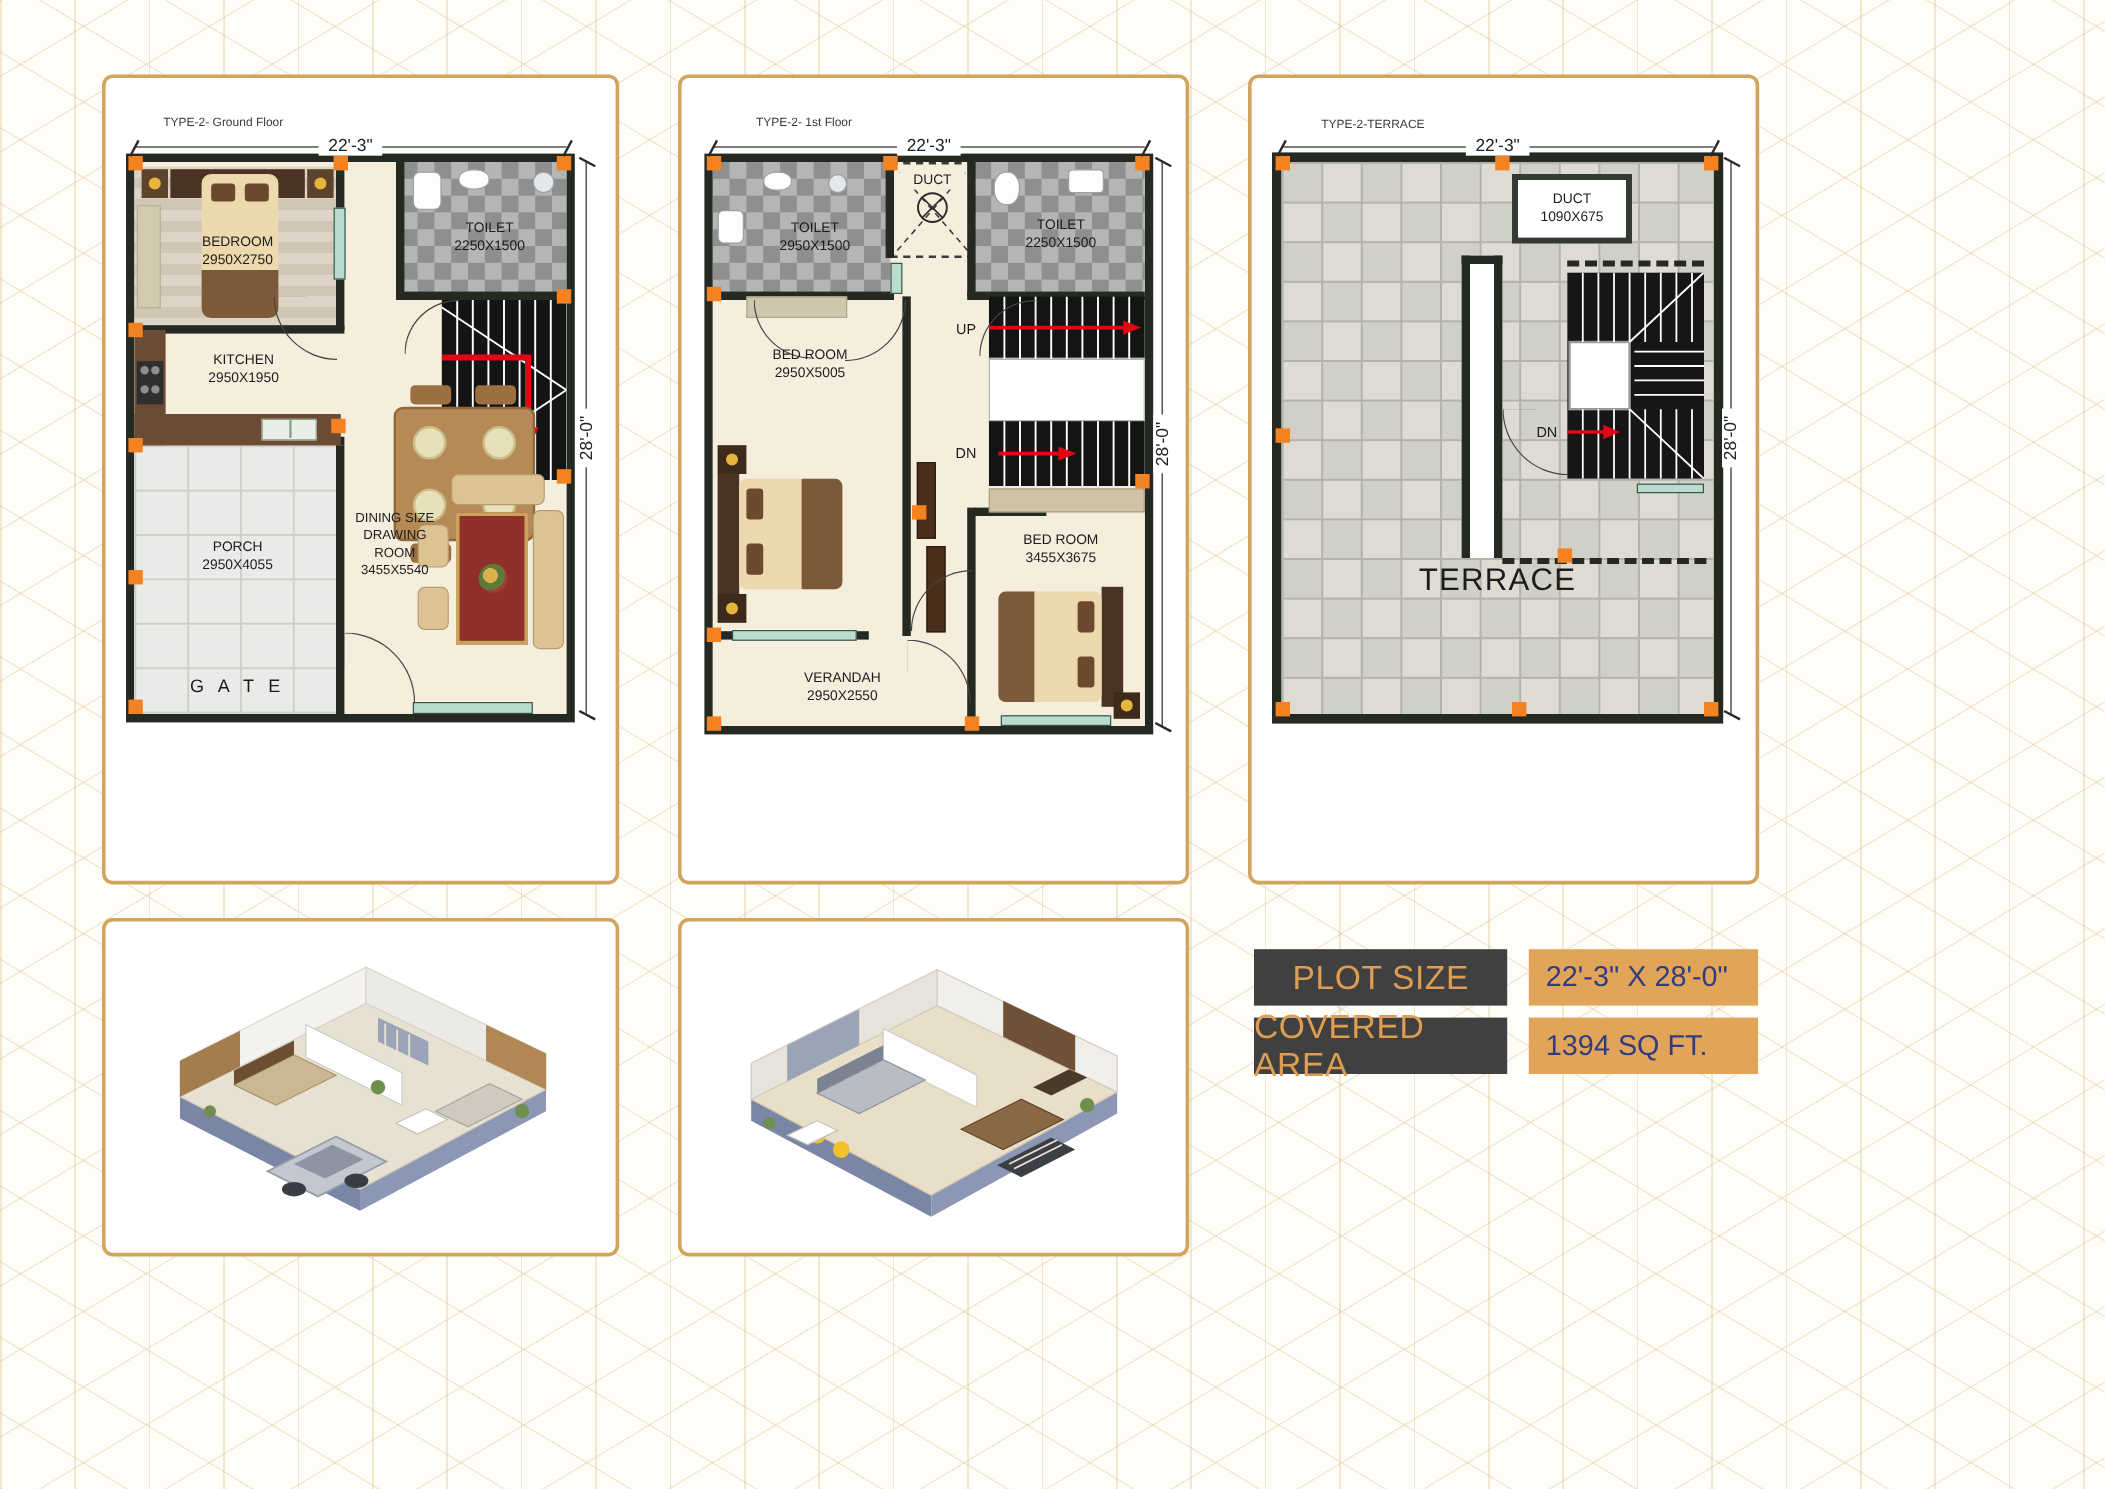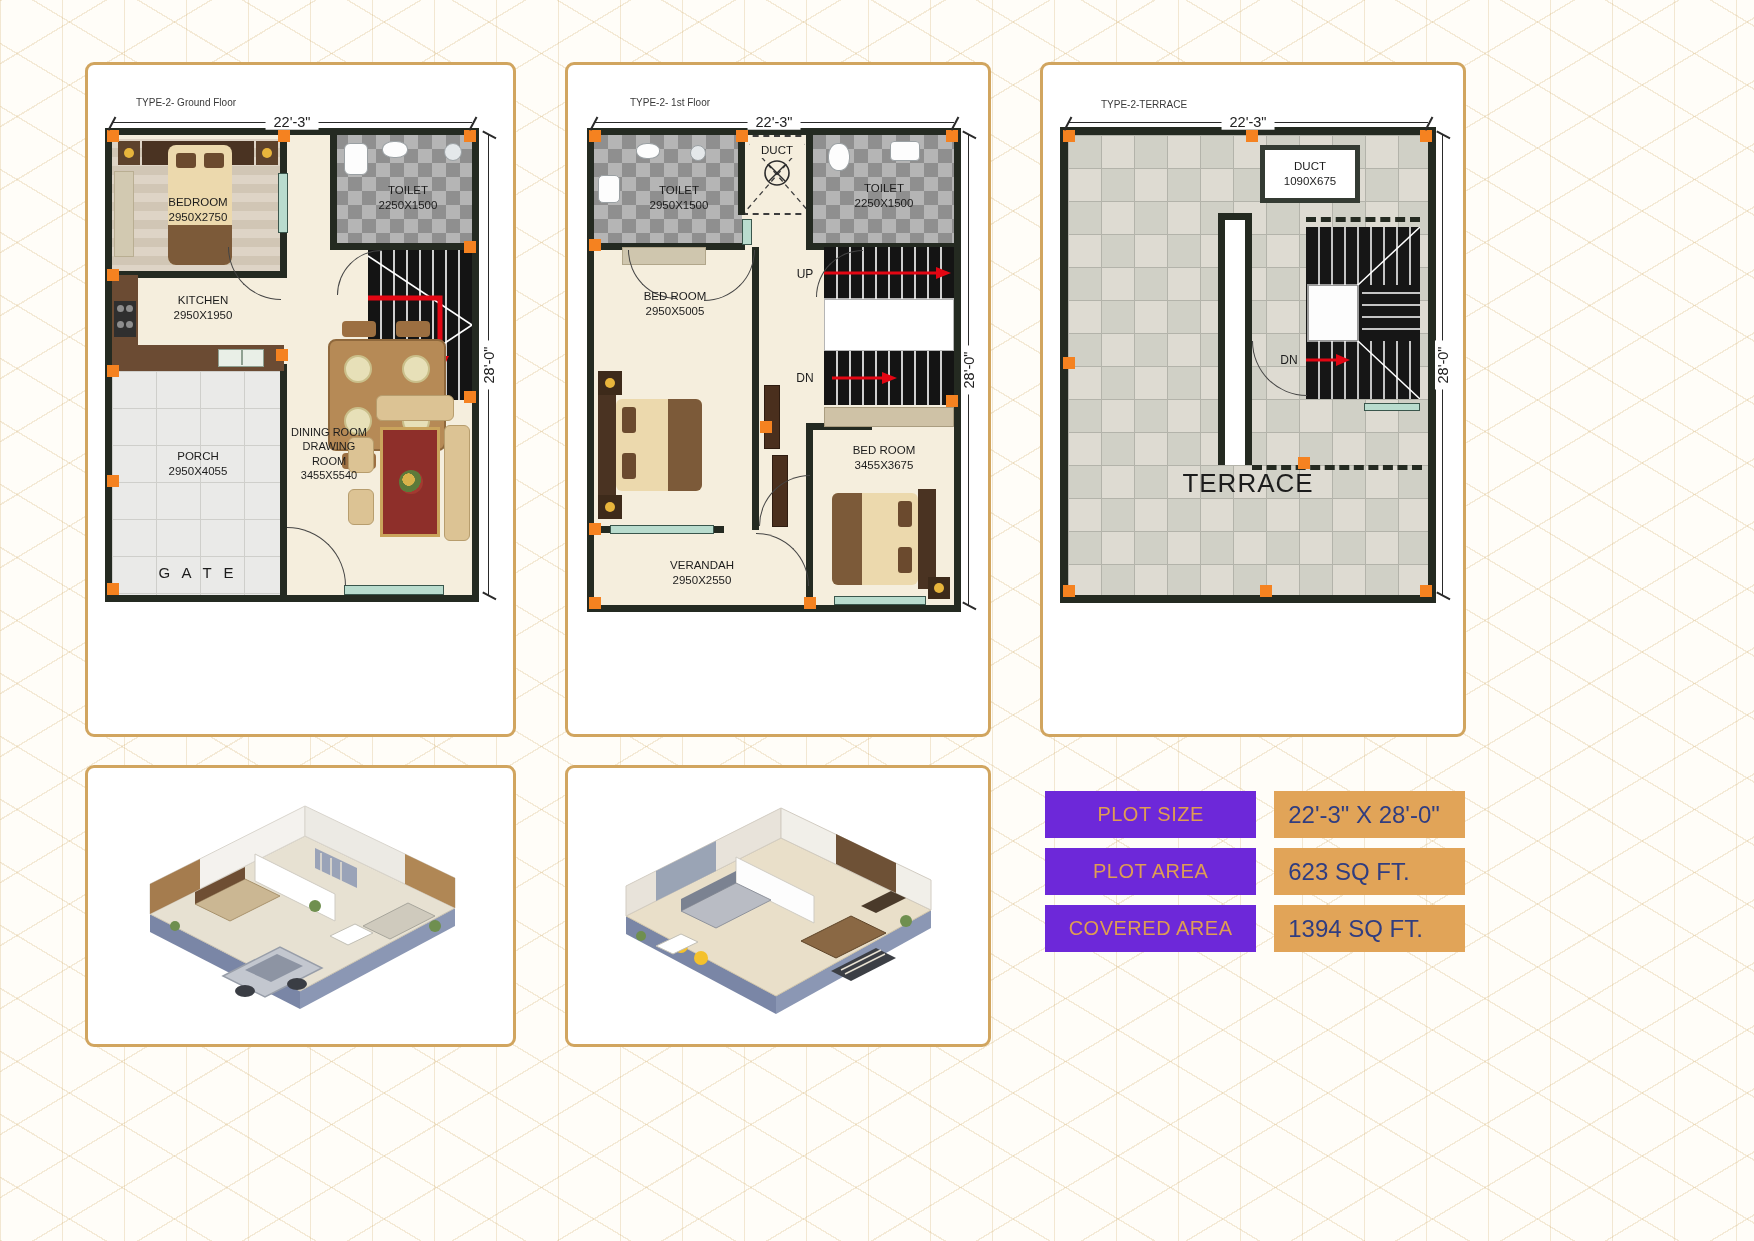--- a/index.html
+++ b/index.html
@@ -32,21 +32,21 @@
   .room{position:absolute;}
   .tile-toilet{background-image:repeating-conic-gradient(#b5b5b5 0 25%,#8f8f8f 0 50%);background-size:28px 28px;}
   .tile-porch{background-color:#eaeae8;background-image:linear-gradient(#cfcfcb 1.5px,transparent 1.5px),linear-gradient(90deg,#cfcfcb 1.5px,transparent 1.5px);background-size:44px 37px;}
   .tile-terr{background-color:#d9d9d1;background-image:linear-gradient(#b3b3aa 1.5px,transparent 1.5px),linear-gradient(90deg,#b3b3aa 1.5px,transparent 1.5px),repeating-conic-gradient(#dedbd2 0 25%,#d0d0c6 0 50%);background-size:33px 33px,33px 33px,66px 66px;}
   .cream{background:#f5eedd}
   .wood{background:repeating-linear-gradient(180deg,#ded4c6 0 9px,#d1c6b5 9px 18px)}
   .fixt{position:absolute;background:#fdfdfd;border:1.5px solid #9aa0a3;box-sizing:border-box;z-index:5}
   .furn{position:absolute;z-index:5}
   .specs{position:absolute;}
   .srow{display:flex;margin-bottom:10px}
-  .slabel{width:215px;height:47px;background:#6d28d9;color:#df9d52;font-size:20px;display:flex;align-items:center;justify-content:center;letter-spacing:.5px}
+  .slabel{width:215px;height:47px;background:#404040;color:#df9d52;font-size:28px;display:flex;align-items:center;justify-content:center;letter-spacing:.5px}
   .sval{width:180px;height:47px;background:#e1a458;color:#303d80;font-size:24px;display:flex;align-items:center;padding-left:14px;margin-left:18px}
   svg{display:block}
 </style>
 </head>
 <body>
 
 <div class="card" style="left:85px;top:62px;width:425px;height:669px">
   <div class="ptitle" style="left:48px;top:32px">TYPE-2- Ground Floor</div>
   <div class="dimh" style="left:24px;top:57px;width:360px">
     <span class="dlabel">22'-3"</span>
@@ -144,21 +144,21 @@
       <div class="furn" style="left:58px;top:206px;width:34px;height:16px;background:#9c6f41;border-radius:4px"></div>
       <div class="furn" style="left:112px;top:206px;width:34px;height:16px;background:#9c6f41;border-radius:4px"></div>
       <div class="furn" style="left:92px;top:148px;width:78px;height:26px;background:#dcc394;border-radius:6px;border:1px solid #b79d6d;box-sizing:border-box"></div>
       <div class="furn" style="left:160px;top:178px;width:26px;height:116px;background:#dcc394;border-radius:6px;border:1px solid #b79d6d;box-sizing:border-box"></div>
       <div class="furn" style="left:64px;top:190px;width:26px;height:36px;background:#dcc394;border-radius:6px;border:1px solid #b79d6d;box-sizing:border-box"></div>
       <div class="furn" style="left:64px;top:242px;width:26px;height:36px;background:#dcc394;border-radius:6px;border:1px solid #b79d6d;box-sizing:border-box"></div>
       <div class="furn" style="left:96px;top:180px;width:60px;height:110px;background:#8e2f2a;border:3px solid #caa45c;box-sizing:border-box">
         <span class="furn" style="left:16px;top:40px;width:24px;height:24px;border-radius:50%;background:radial-gradient(circle at 40% 40%, #d9b24a 0 30%, #5d7a3a 31% 60%, #a33a30 61%)"></span>
       </div>
       <div class="rl" style="left:2px;top:178px;width:86px;font-size:11px">
-        <span>DINING ROOM</span>
+        <span>DINING SIZE</span>
         <span>DRAWING</span>
         <span>ROOM</span>
         <span>3455X5540</span>
       </div>
     </div>
 
     <div class="wl" style="left:168px;top:0;width:7px;height:140px"></div>
     <div class="wl" style="left:0;top:136px;width:175px;height:7px"></div>
     <div class="wl" style="left:218px;top:0;width:7px;height:115px"></div>
     <div class="wl" style="left:222px;top:108px;width:138px;height:7px"></div>
@@ -473,20 +473,16 @@
     <circle cx="320" cy="135" r="6" fill="#6f8f4f"></circle>
   </svg>
 </div>
 
 <div class="specs" style="left:1045px;top:791px;width:420px">
   <div class="srow">
     <div class="slabel">PLOT SIZE</div>
     <div class="sval">22'-3" X 28'-0"</div>
   </div>
   <div class="srow">
-    <div class="slabel">PLOT AREA</div>
-    <div class="sval">623 SQ FT.</div>
-  </div>
-  <div class="srow">
     <div class="slabel">COVERED AREA</div>
     <div class="sval">1394 SQ FT.</div>
   </div>
 </div>
 
 </body></html>

